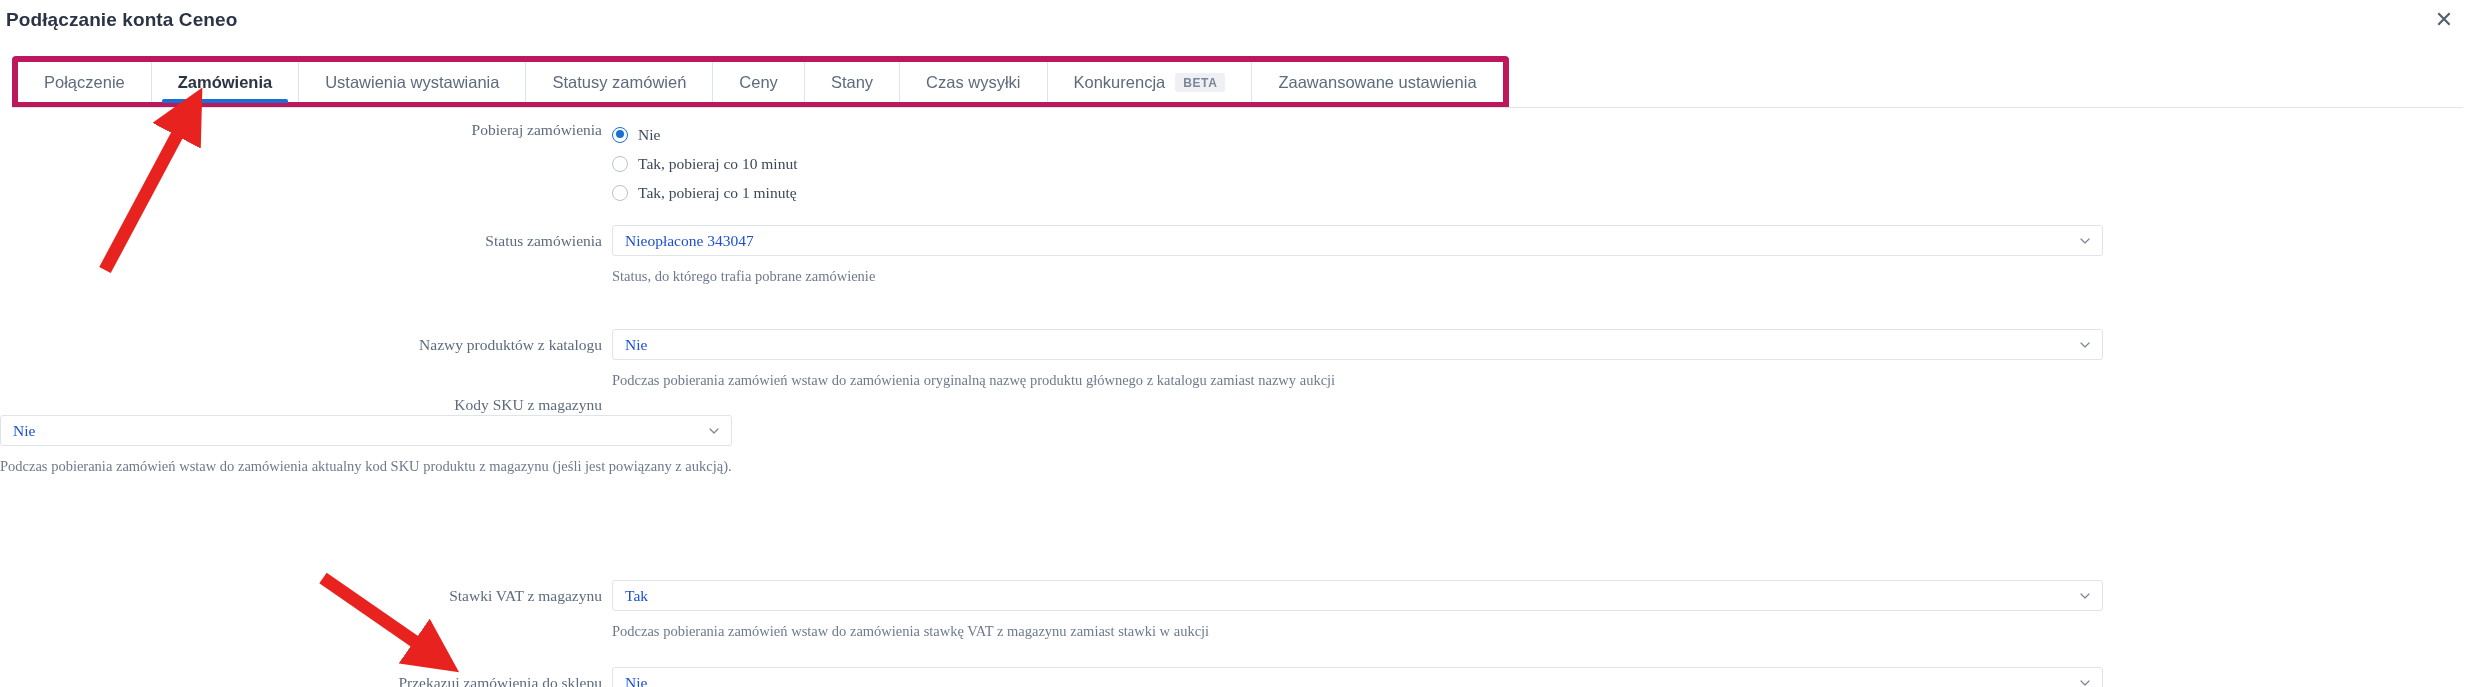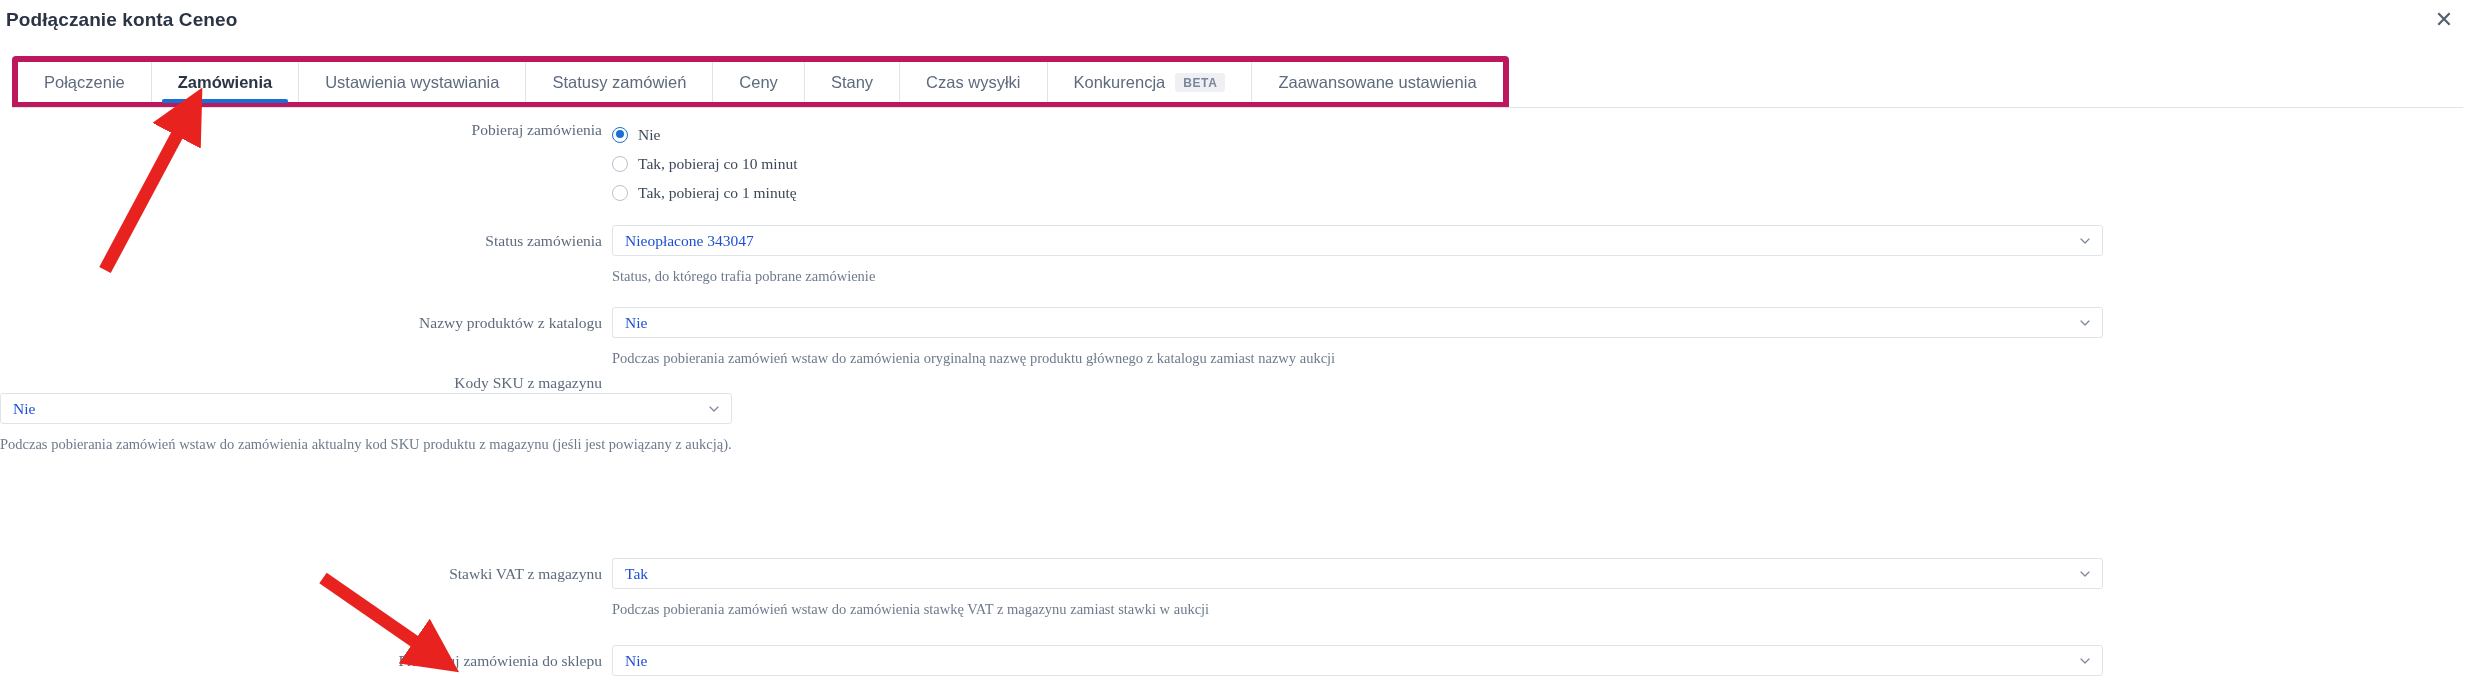--- a/index.html
+++ b/index.html
@@ -280,21 +280,21 @@
             <span>Tak, pobieraj co 10 minut</span>
           </div>
           <div class="radio-item">
             <span class="radio-mark"></span>
             <span>Tak, pobieraj co 1 minutę</span>
           </div>
         </div>
       </div>
     </div>
 
-    <div class="field-row" style="margin-bottom:22px;">
+    <div class="field-row" style="margin-bottom:44px;">
       <div class="field-label" style="padding-top:6px;">Status zamówienia</div>
       <div class="field-control">
         <div class="select-box">
           <span>Nieopłacone 343047</span>
           <span class="select-arrow">
             <svg width="10" height="10" viewBox="0 0 10 10">
                 <path d="M1 3 L5 7 L9 3" fill="none" stroke="currentColor" stroke-width="1.2" stroke-linecap="round" stroke-linejoin="round"></path>
               </svg>
           </span>
         </div>

